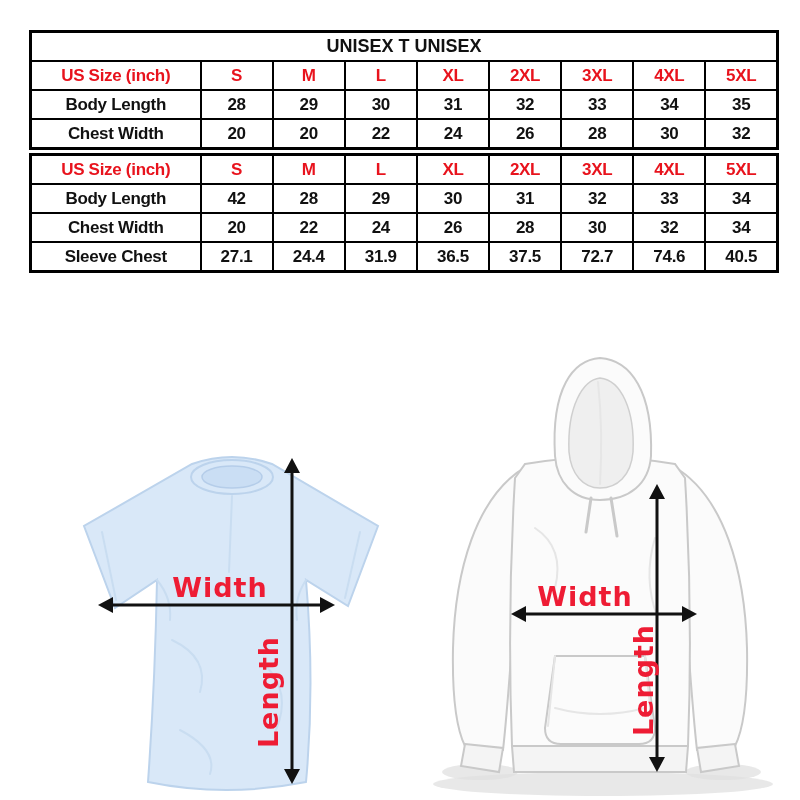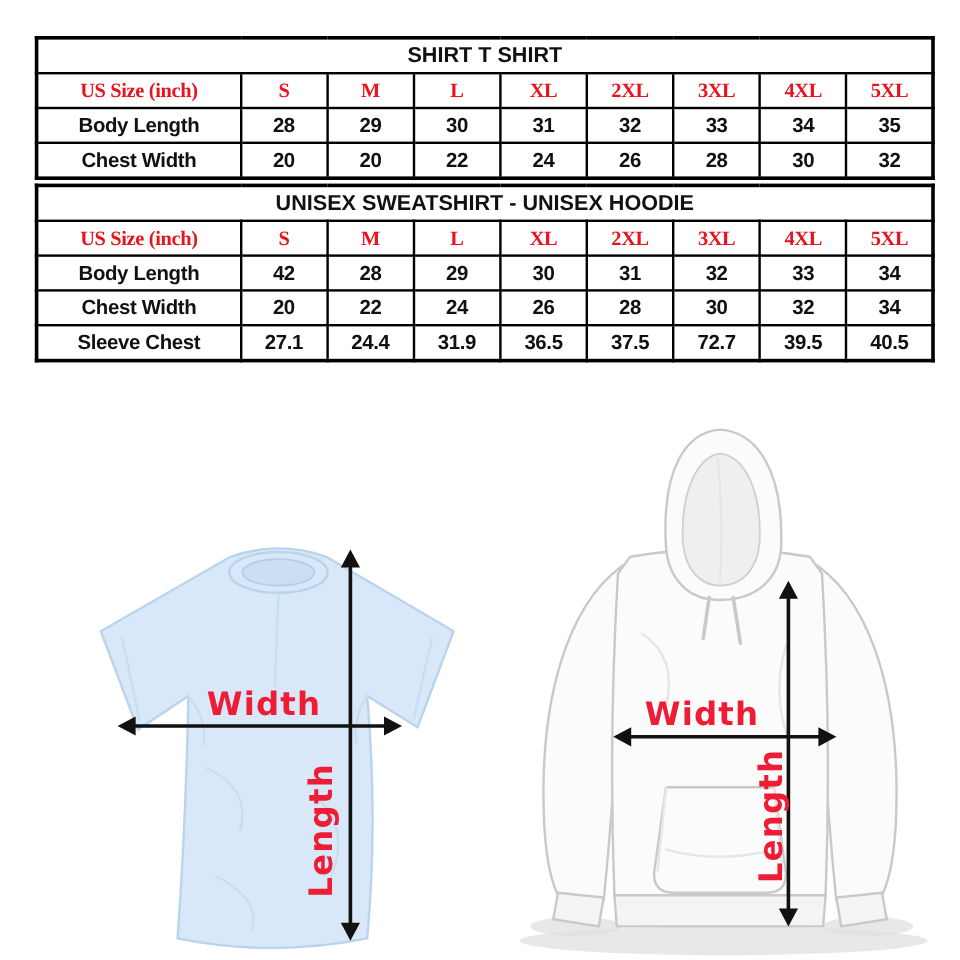--- a/index.html
+++ b/index.html
@@ -9,21 +9,21 @@
   
   .tables{position:absolute;left:29px;top:30px;width:750px;display:flex;flex-direction:column;gap:3px;}
   table.size-table{width:100%;border-collapse:collapse;table-layout:fixed;border:3px solid var(--border-black,#000);}
   table.size-table td{
     border:2px solid var(--border-black,#000);
     height:27px;padding:0;text-align:center;vertical-align:middle;
     font-weight:bold;font-size:17px;letter-spacing:-0.3px;color:var(--text-black,#111);
     font-family:"Liberation Sans",sans-serif;white-space:nowrap;overflow:hidden;
   }
   table.size-table td.title{font-size:18px;letter-spacing:0;}
-  table.size-table td.red{color:var(--table-red,#e8131d);font-family:Liberation Serif, serif;}
+  table.size-table td.red{color:var(--table-red,#e8131d);}
   col.c0{width:170px;}
 
   
   .fig{position:absolute;}
   #fig-tshirt{left:60px;top:430px;width:340px;height:370px;}
   #fig-hoodie{left:405px;top:348px;width:390px;height:452px;}
   .fig svg{position:absolute;left:0;top:0;width:100%;height:100%;overflow:visible;}
 
   .tee-body{fill:var(--tshirt-blue,#d9e8f8);stroke:var(--tshirt-shade,#bcd3ec);stroke-width:2;}
   .tee-collar-in{fill:#cadef4;stroke:#b5cde9;stroke-width:1.5;}
@@ -52,21 +52,21 @@
 
   <div class="tables">
 
     <table class="size-table">
       <colgroup>
           <col class="c0">
           <col span="8" class="cv">
         </colgroup>
       <tbody>
         <tr>
-          <td colspan="9" class="title">SHIRT T SHIRT</td>
+          <td colspan="9" class="title">UNISEX T UNISEX</td>
         </tr>
         <tr>
           <td class="red">US Size (inch)</td>
           <td class="red">S</td>
           <td class="red">M</td>
           <td class="red">L</td>
           <td class="red">XL</td>
           <td class="red">2XL</td>
           <td class="red">3XL</td>
           <td class="red">4XL</td>
@@ -97,23 +97,20 @@
       </tbody>
     </table>
 
     <table class="size-table">
       <colgroup>
           <col class="c0">
           <col span="8" class="cv">
         </colgroup>
       <tbody>
         <tr>
-          <td colspan="9" class="title">UNISEX SWEATSHIRT - UNISEX HOODIE</td>
-        </tr>
-        <tr>
           <td class="red">US Size (inch)</td>
           <td class="red">S</td>
           <td class="red">M</td>
           <td class="red">L</td>
           <td class="red">XL</td>
           <td class="red">2XL</td>
           <td class="red">3XL</td>
           <td class="red">4XL</td>
           <td class="red">5XL</td>
         </tr>
@@ -140,21 +137,21 @@
           <td>34</td>
         </tr>
         <tr>
           <td>Sleeve Chest</td>
           <td>27.1</td>
           <td>24.4</td>
           <td>31.9</td>
           <td>36.5</td>
           <td>37.5</td>
           <td>72.7</td>
-          <td>39.5</td>
+          <td>74.6</td>
           <td>40.5</td>
         </tr>
       </tbody>
     </table>
   </div>
 
   <div class="fig" id="fig-tshirt">
     <svg viewBox="0 0 340 370" aria-hidden="true">
       <path class="tee-body" d="M132,34 Q172,20 212,34 L318,96 L288,176 L246,150 Q255,255 246,352 Q166,368 88,352 Q95,255 97,150 L55,178 L24,96 Z"></path>
       <ellipse class="tee-body" cx="172" cy="47" rx="41" ry="17"></ellipse>

